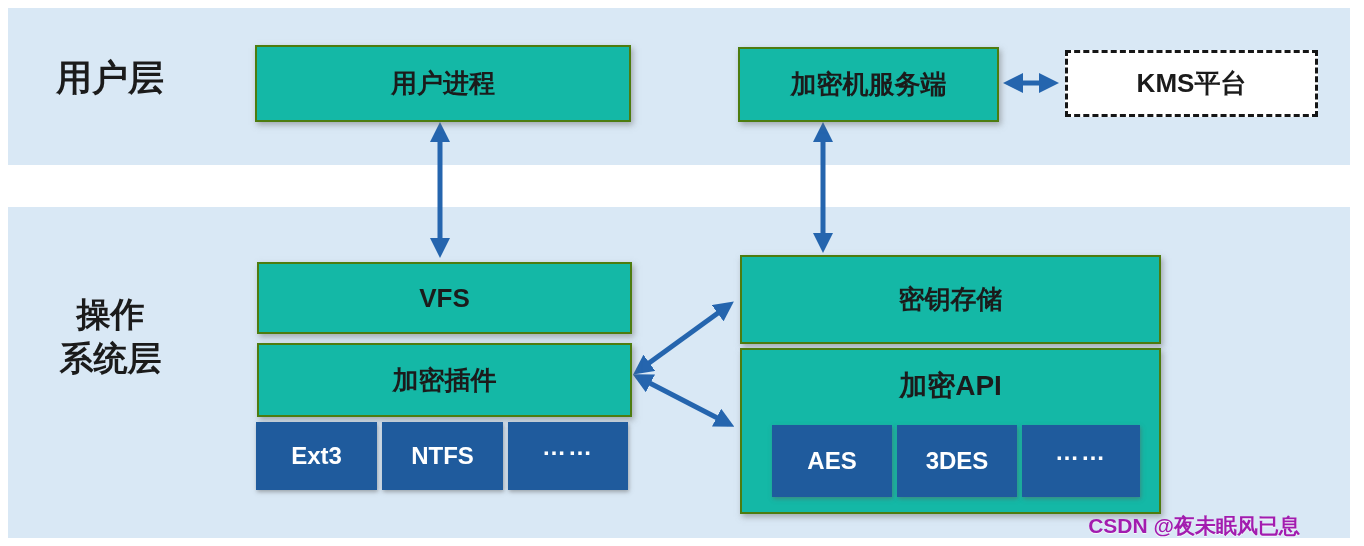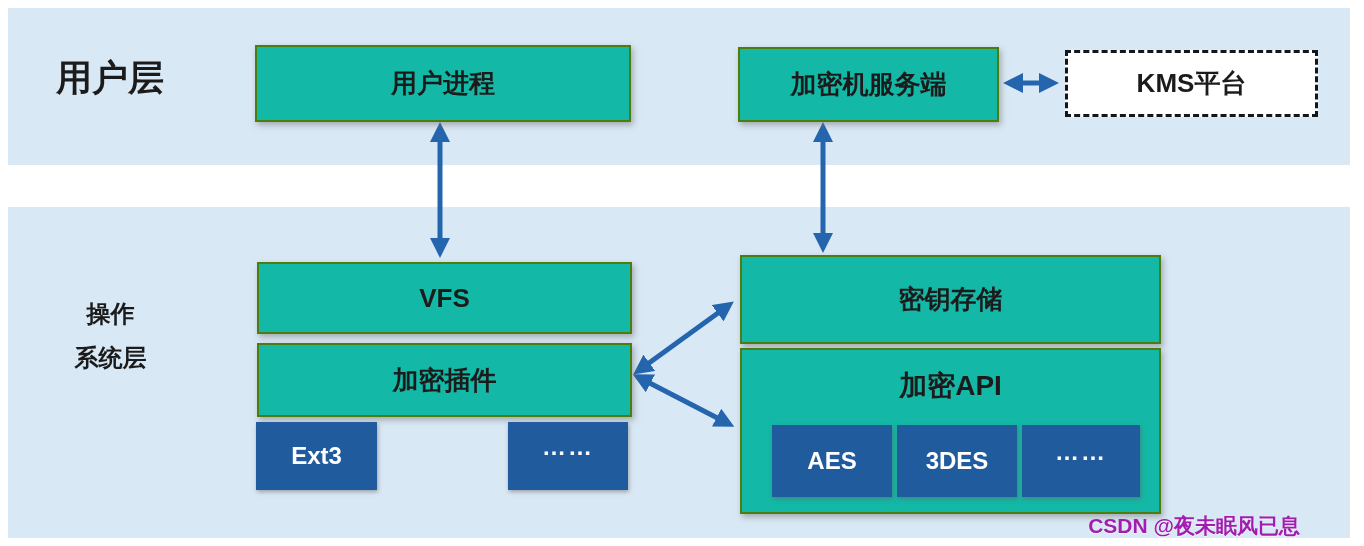--- a/index.html
+++ b/index.html
@@ -5,21 +5,21 @@
   html,body{margin:0;padding:0;background:#ffffff;}
   body{font-family:"Liberation Sans","DejaVu Sans",sans-serif;}
   #canvas{position:relative;width:1364px;height:546px;background:#ffffff;overflow:hidden;font-weight:bold;}
 
   .band{position:absolute;background:#d9e8f5;}
   .band-user{left:8px;top:8px;width:1342px;height:157px;}
   .band-os{left:8px;top:207px;width:1342px;height:331px;}
 
   .layer-label{position:absolute;color:#1b1b1b;text-align:center;}
   .layer-label.user{left:40px;top:56px;width:140px;font-size:36px;line-height:44px;}
-  .layer-label.os{left:33px;top:292px;width:155px;font-size:24px;line-height:44px;}
+  .layer-label.os{left:33px;top:292px;width:155px;font-size:34px;line-height:44px;}
 
   .wbox{position:absolute;background:#14b8a6;border:2px solid #4d7c0f;
         box-shadow:2px 3px 6px rgba(105,105,105,.5);
         display:flex;align-items:center;justify-content:center;
         font-size:26px;color:#1b1b1b;}
   .dashed{position:absolute;background:#ffffff;border:3px dashed #161616;
         display:flex;align-items:center;justify-content:center;
         font-size:26px;color:#1b1b1b;box-sizing:border-box;}
 
   .box-user-process{left:255px;top:45px;width:372px;height:73px;}
@@ -98,20 +98,23 @@
     <span>VFS</span>
   </div>
 
   <div class="wbox box-plugin">
     <span>加密插件</span>
   </div>
 
   <div class="chip chip-ext3">
     <span>Ext3</span>
   </div>
+  <div class="chip chip-ntfs">
+    <span>NTFS</span>
+  </div>
   <div class="chip chip-fsmore">
     <span class="dots">……</span>
   </div>
 
   <div class="wbox box-keystore">
     <span>密钥存储</span>
   </div>
 
   <div class="wbox box-api">
     <div class="api-title">加密API</div>

